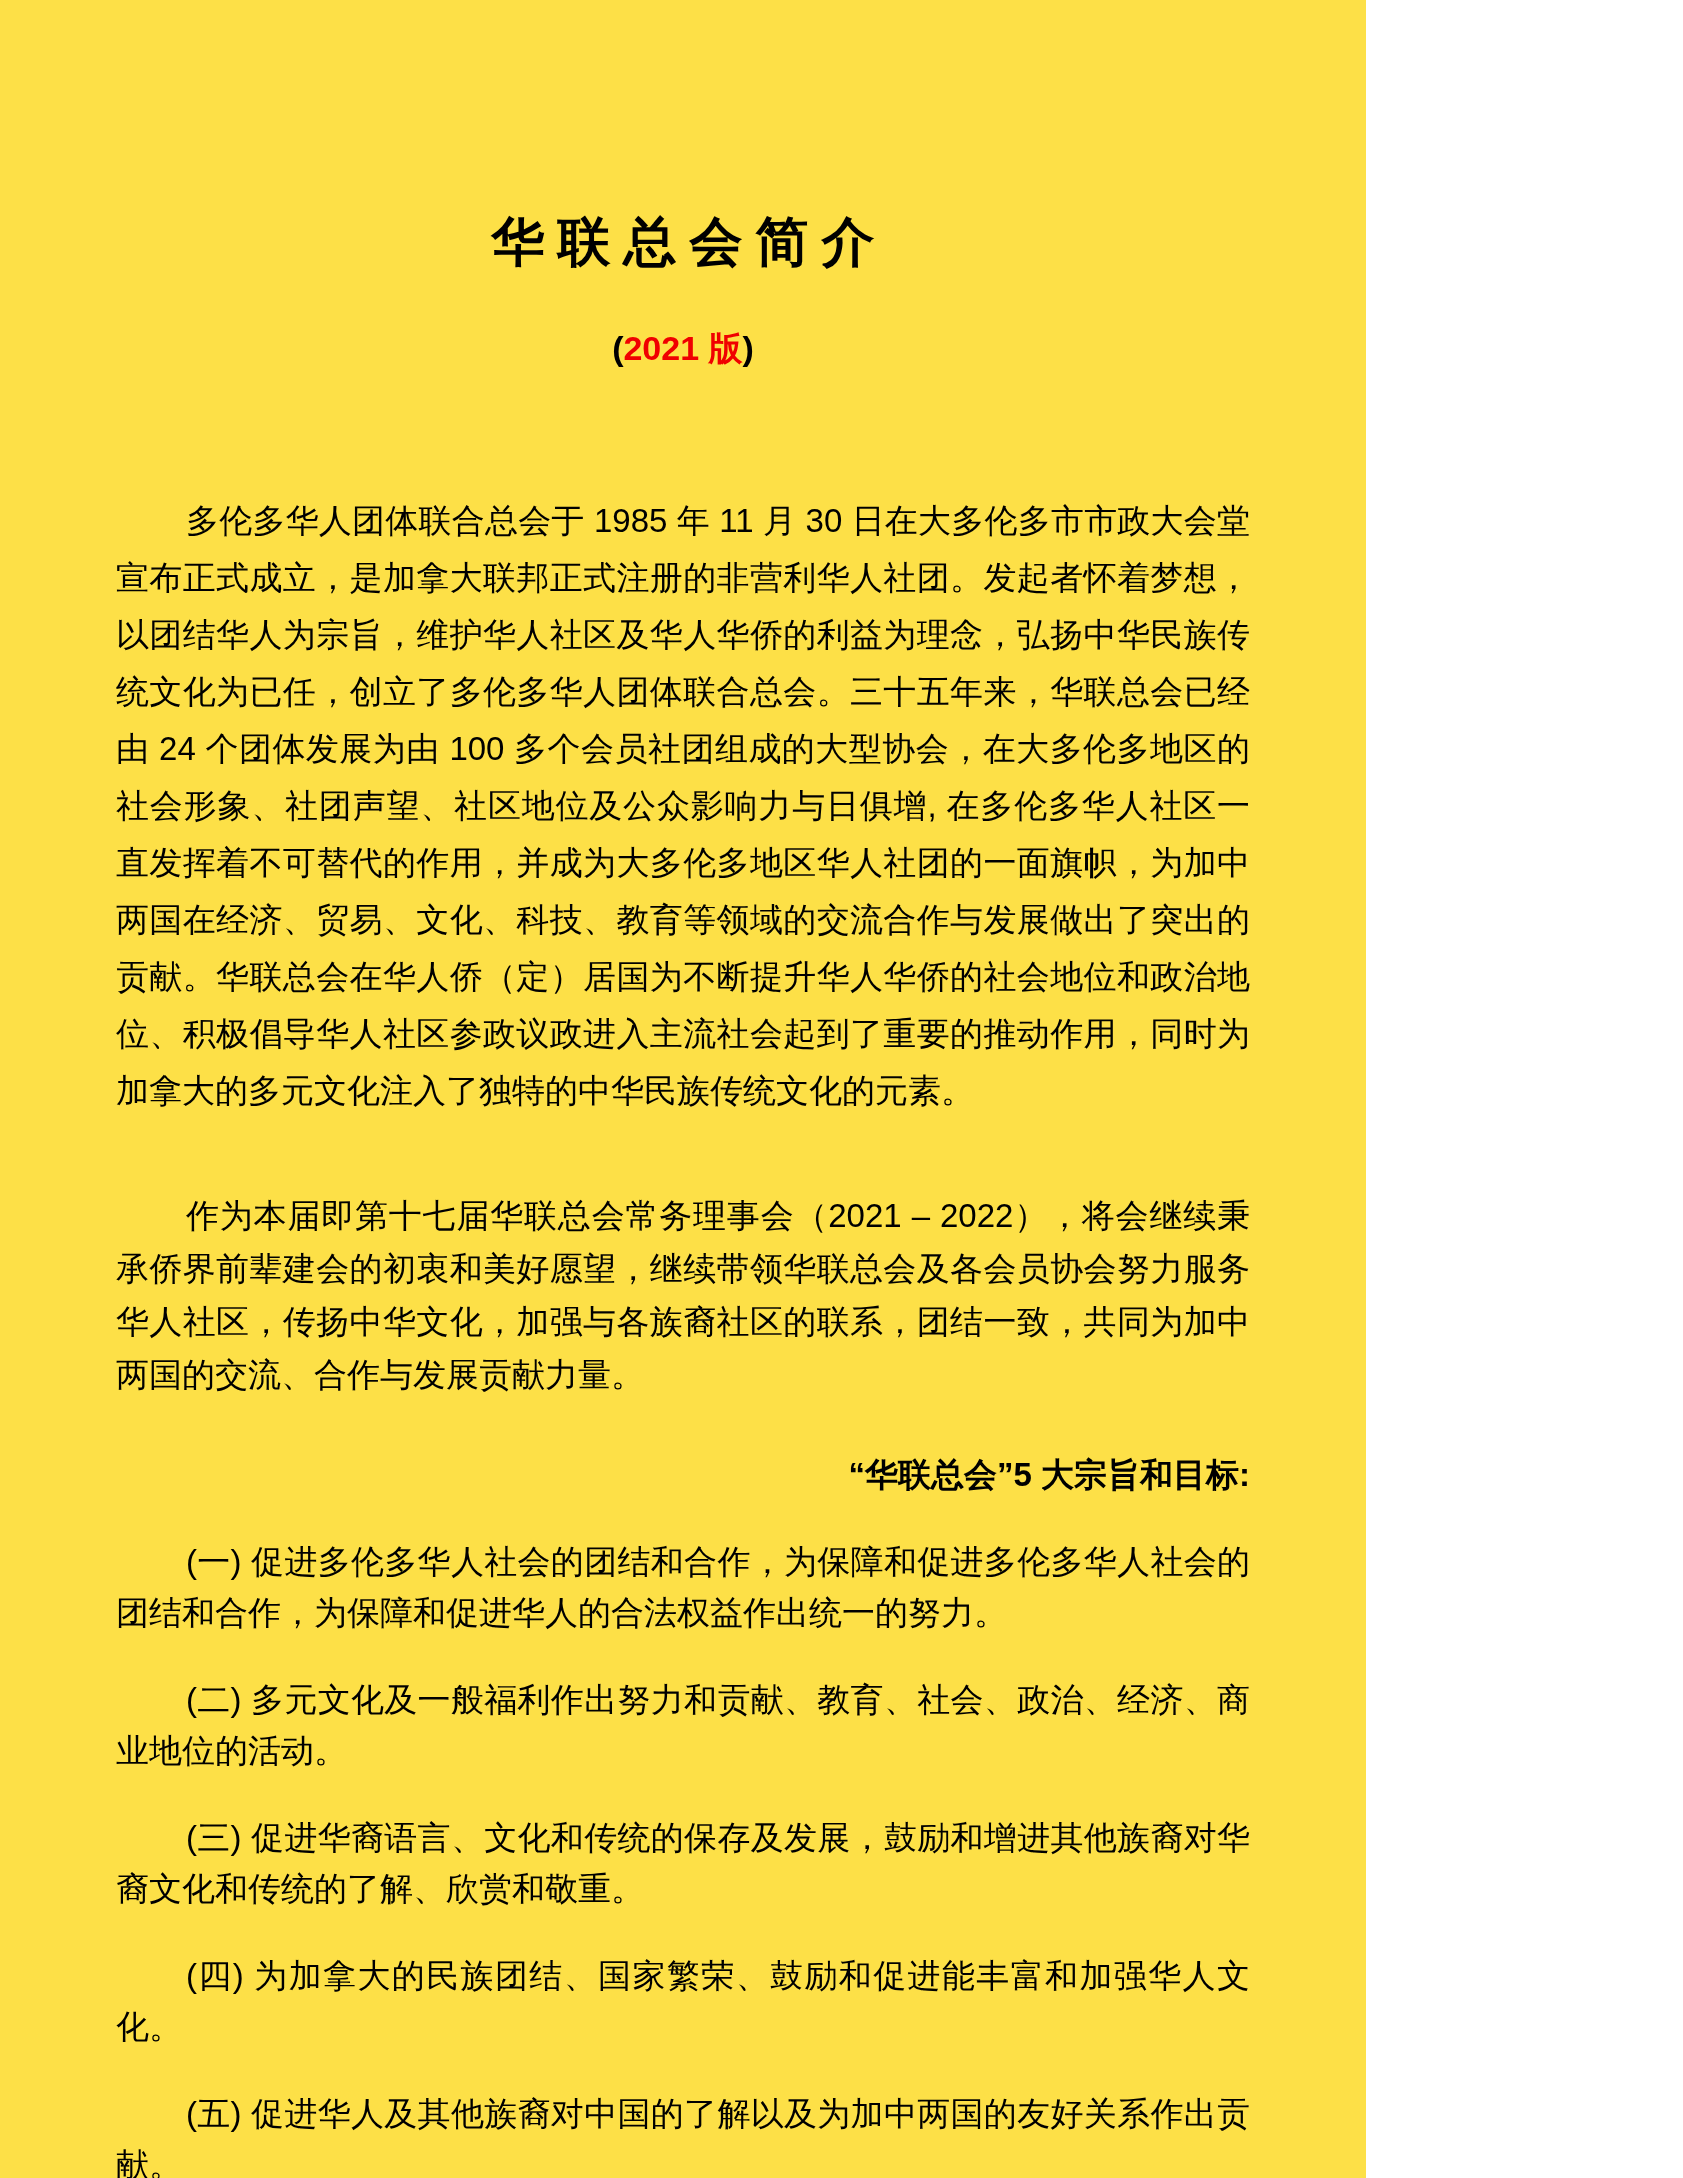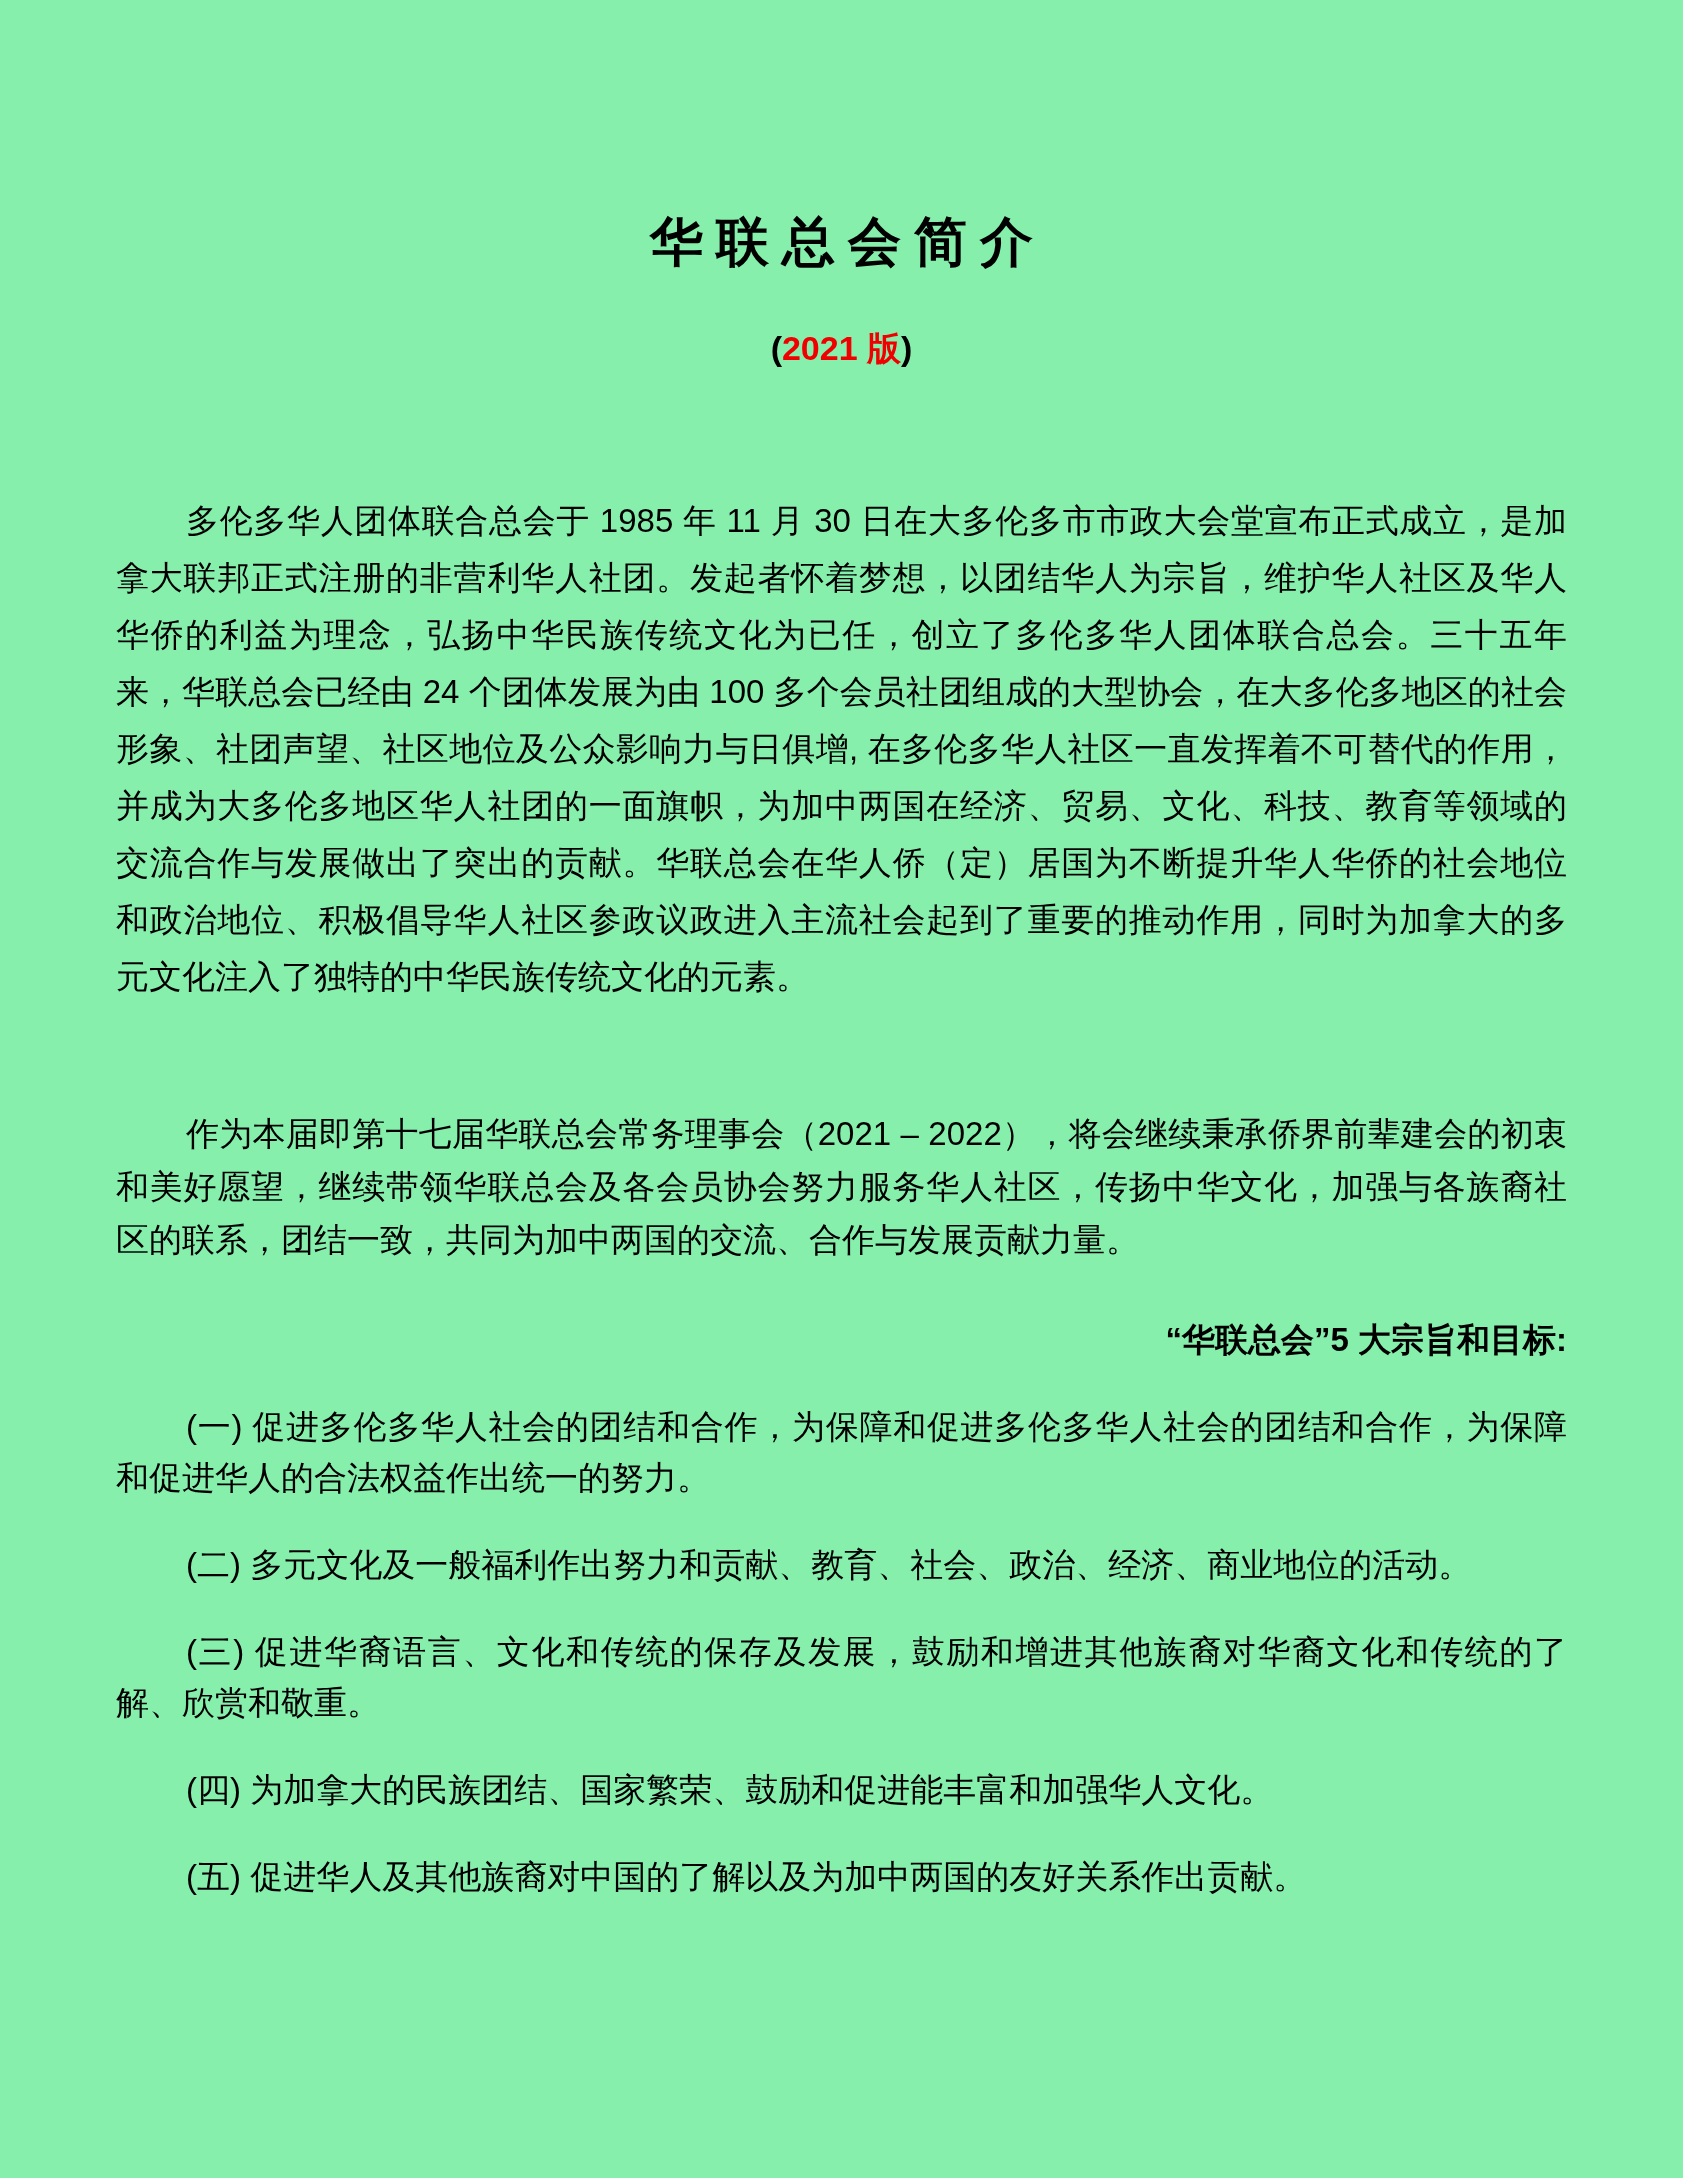--- a/index.html
+++ b/index.html
@@ -9,24 +9,24 @@
   }
   body {
     width: 1683px;
     height: 2178px;
     overflow: hidden;
     font-family: "Liberation Sans", sans-serif;
     color: #000000;
   }
   .page {
     box-sizing: border-box;
-    width: 1683px;
+    width: 1366px;
     height: 2178px;
     padding: 207px 116px 0 116px;
-    background: #86efac;
+    background: #fde047;
   }
   .doc-title {
     margin: 0;
     text-align: center;
     font-size: 53px;
     font-weight: 700;
     line-height: 69px;
     letter-spacing: 13px;
     text-indent: 13px; 
     white-space: nowrap;
@@ -46,21 +46,21 @@
     font-size: 33px;
     text-align: justify;
     text-justify: inter-character;
   }
   .p-intro {
     margin-top: 124px;
     line-height: 57px;
     text-indent: 70px;
   }
   .p-council {
-    margin-top: 102px;
+    margin-top: 70px;
     line-height: 53px;
     text-indent: 70px;
   }
   .sec-heading {
     margin: 48px 0 0 0;
     font-size: 33px;
     font-weight: 700;
     line-height: 51px;
     text-indent: 74px;
     text-align: right;

